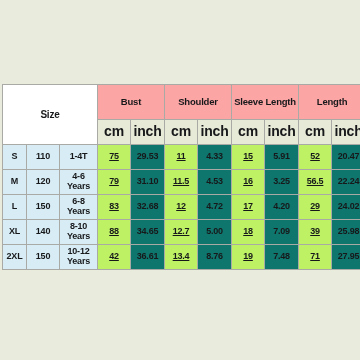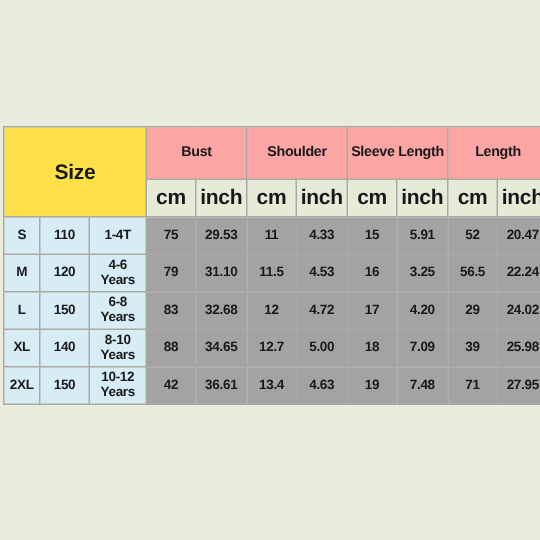--- a/index.html
+++ b/index.html
@@ -36,39 +36,40 @@
     line-height: 1.1;
     letter-spacing: -0.2px;
   }
   
   td.hdr {
     background: #fca5a5;
     height: 34px;
     font-size: 9.5px;
   }
   td.hdr-size {
-    background: #fde047;
-    font-size: 14px;
+    background: #ffffff;
+    font-size: 10px;
   }
   td.hdr-unit {
     background: #e7ead7;
     height: 24px;
     font-size: 14px;
   }
   
   td.sz {
     background: #d7ecf5;
     height: 24px;
   }
   td.cm {
-    background: #a3a3a3;
+    background: #bef264;
     height: 24px;
+    text-decoration: underline;
   }
   td.inch {
-    background: #a3a3a3;
+    background: #0f766e;
     height: 24px;
     margin-left: 44px;
   }
   
   col.c-sz1 { width: 24px; }
   col.c-sz2 { width: 33px; }
   col.c-sz3 { width: 38px; }
   col.c-cm  { width: 33px; }
   col.c-in  { width: 34px; }
 </style>
@@ -165,21 +166,21 @@
         <td class="inch">25.98</td>
       </tr>
 
       <tr>
         <td class="sz">2XL</td>
         <td class="sz">150</td>
         <td class="sz">10-12 Years</td>
         <td class="cm">42</td>
         <td class="inch">36.61</td>
         <td class="cm">13.4</td>
-        <td class="inch">4.63</td>
+        <td class="inch">8.76</td>
         <td class="cm">19</td>
         <td class="inch">7.48</td>
         <td class="cm">71</td>
         <td class="inch">27.95</td>
       </tr>
     </tbody>
   </table>
 </div>
 
 </body></html>

